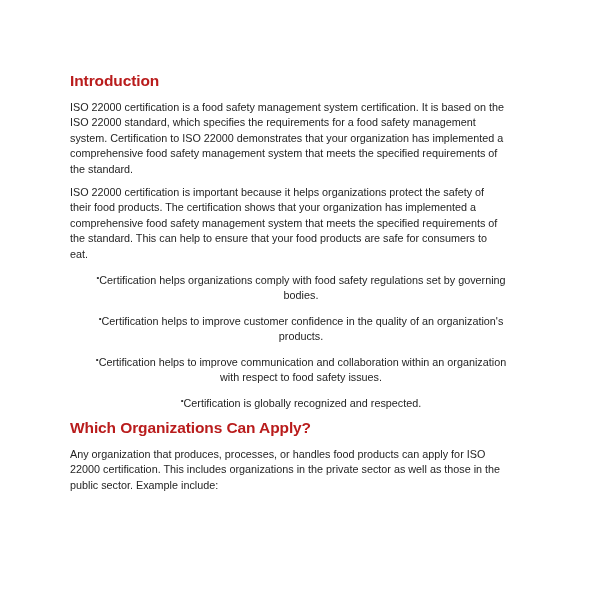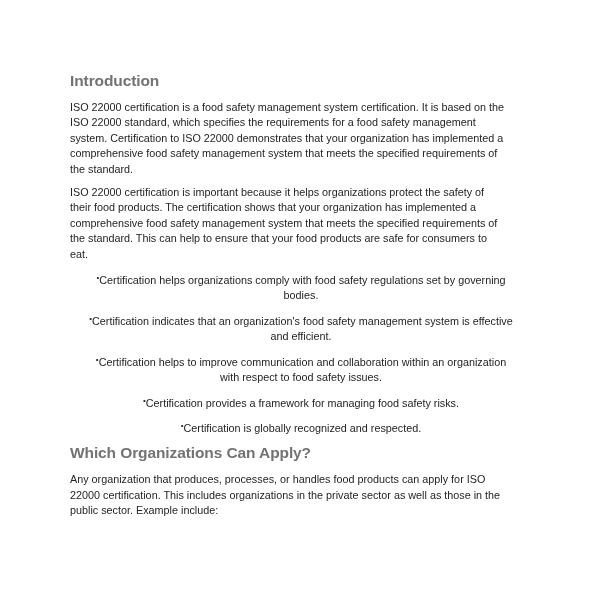--- a/index.html
+++ b/index.html
@@ -20,21 +20,21 @@
     left: 70px;
     top: 0;
     width: 462px;
     padding-top: 67px;
     color: #242424;
   }
   h2.doc-heading {
     font-family: "Liberation Sans", sans-serif;
     font-size: 15.5px;
     font-weight: bold;
-    color: #737373;
+    color: #b91c1c;
     line-height: 19px;
     margin: 4px 0 10px 0;
     letter-spacing: -0.1px;
   }
   p.body {
     font-size: 10.8px;
     line-height: 15.4px;
     margin: 8px 0 8px 0;
     white-space: pre-line;
     color: #242424;
@@ -76,28 +76,27 @@
 comprehensive food safety management system that meets the specified requirements of
 the standard. This can help to ensure that your food products are safe for consumers to
 eat.</p>
     </section>
 
     <section>
 
       <p class="body bullet-item"><span class="bullet-marker">•</span><span class="bullet-text">Certification helps organizations comply with food safety regulations set by governing
 bodies.</span></p>
 
-      <p class="body bullet-item"><span class="bullet-marker">•</span><span class="bullet-text">Certification indicates that an organization's food safety management system is effective
-and efficient.</span></p>
 
+      <p class="body bullet-item"><span class="bullet-marker">•</span><span class="bullet-text">Certification helps to improve customer confidence in the quality of an organization's
+products.</span></p>
 
       <p class="body bullet-item"><span class="bullet-marker">•</span><span class="bullet-text">Certification helps to improve communication and collaboration within an organization
 with respect to food safety issues.</span></p>
 
-      <p class="body bullet-item"><span class="bullet-marker">•</span><span class="bullet-text">Certification provides a framework for managing food safety risks.</span></p>
 
       <p class="body bullet-item"><span class="bullet-marker">•</span><span class="bullet-text">Certification is globally recognized and respected.</span></p>
     </section>
 
     <section>
       <h2 class="doc-heading">Which Organizations Can Apply?</h2>
       <p class="body">Any organization that produces, processes, or handles food products can apply for ISO
 22000 certification. This includes organizations in the private sector as well as those in the
 public sector. Example include:</p>
     </section>

